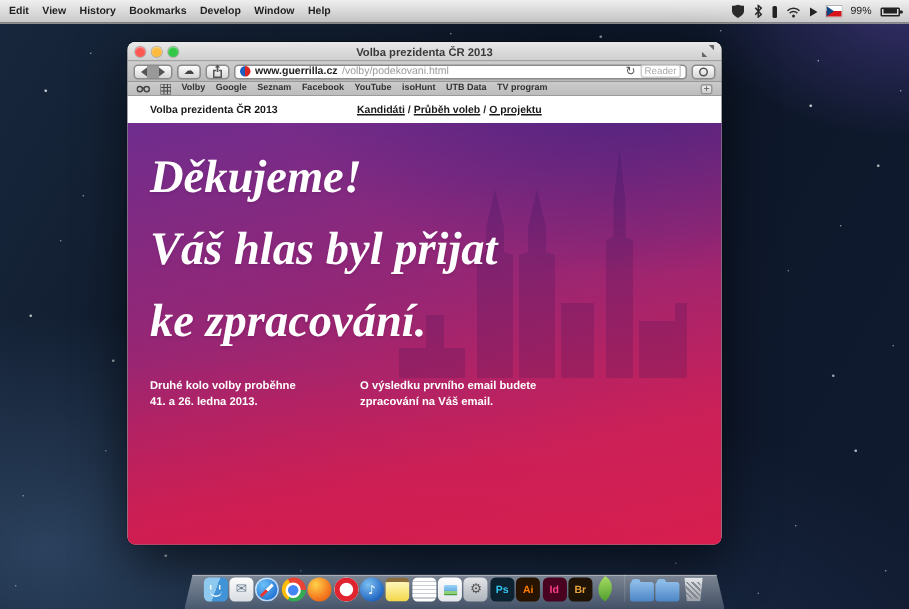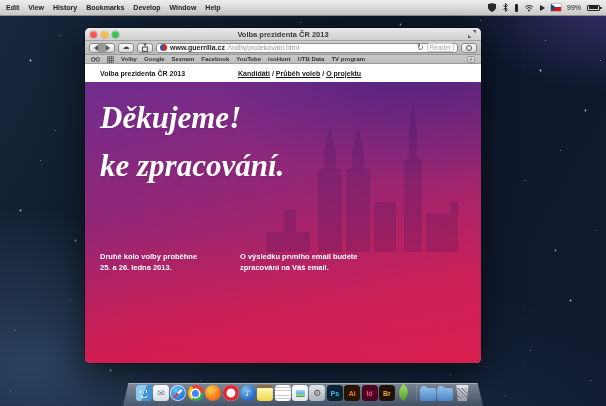--- a/index.html
+++ b/index.html
@@ -253,26 +253,27 @@
     <svg class="castle" width="200" height="170" viewBox="0 0 200 170">
       <path fill="#1d1050" d="M0 170 V150 H18 V128 H30 V150 H44 V170 Z
         M52 170 V88 L58 86 V70 L64 44 L70 70 V86 L76 88 V170 Z
         M80 170 V88 L86 86 V70 L92 44 L98 70 V86 L104 88 V170 Z
         M108 170 V120 H130 V170 Z
         M138 170 V78 L143 76 V52 L147 18 L151 52 V76 L156 78 V170 Z
         M160 170 V132 H184 V120 H192 V170 Z"></path>
     </svg>
     <div class="headline">
       <div>Děkujeme!</div>
+      <div>Váš hlas byl přijat</div>
       <div>ke zpracování.</div>
     </div>
     <div class="cols">
       <div class="col1">
         <div>Druhé kolo volby proběhne</div>
-        <div>25. a 26. ledna 2013.</div>
+        <div>41. a 26. ledna 2013.</div>
       </div>
       <div class="col2">
         <div>O výsledku prvního email budete</div>
         <div>zpracování na Váš email.</div>
       </div>
     </div>
   </div>
 </div>
 
 <div class="dock">

